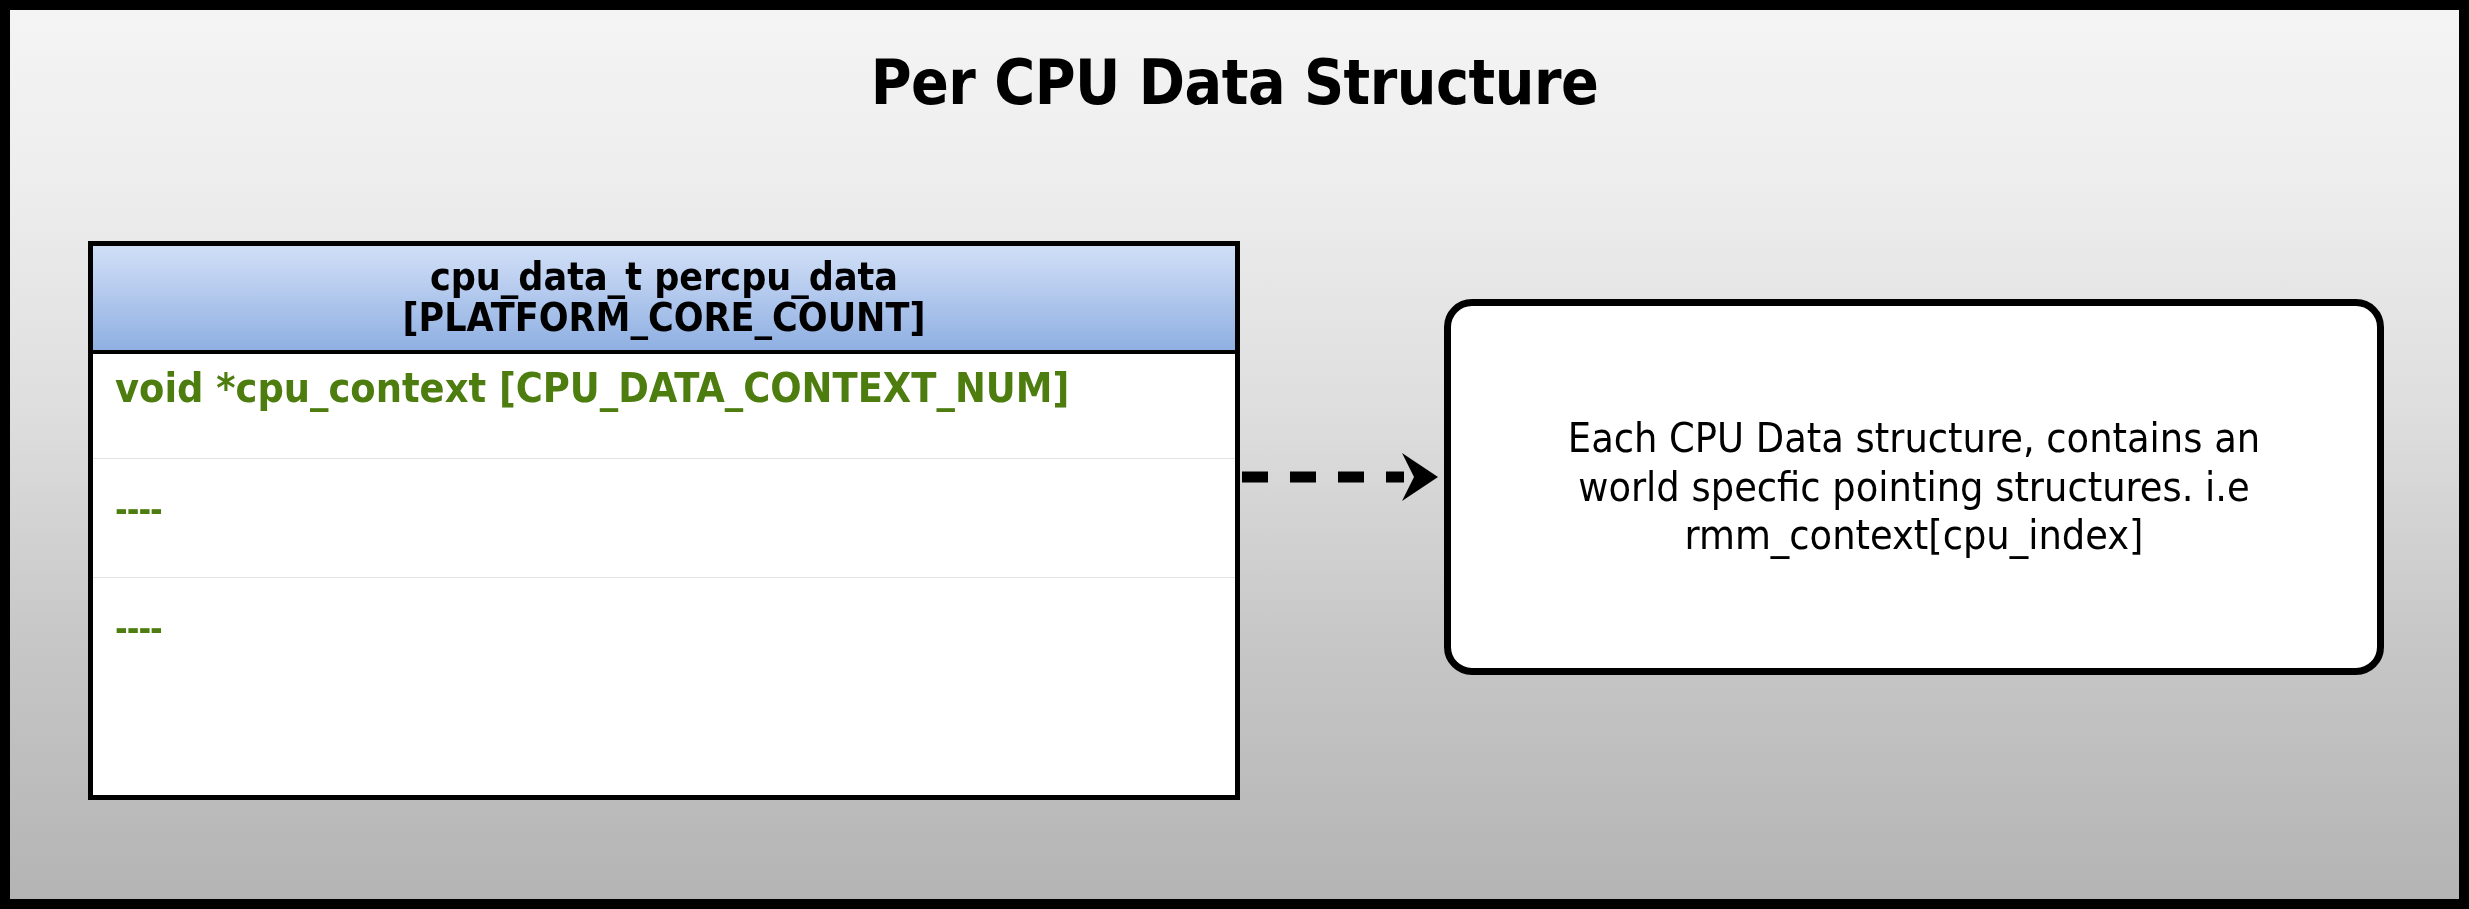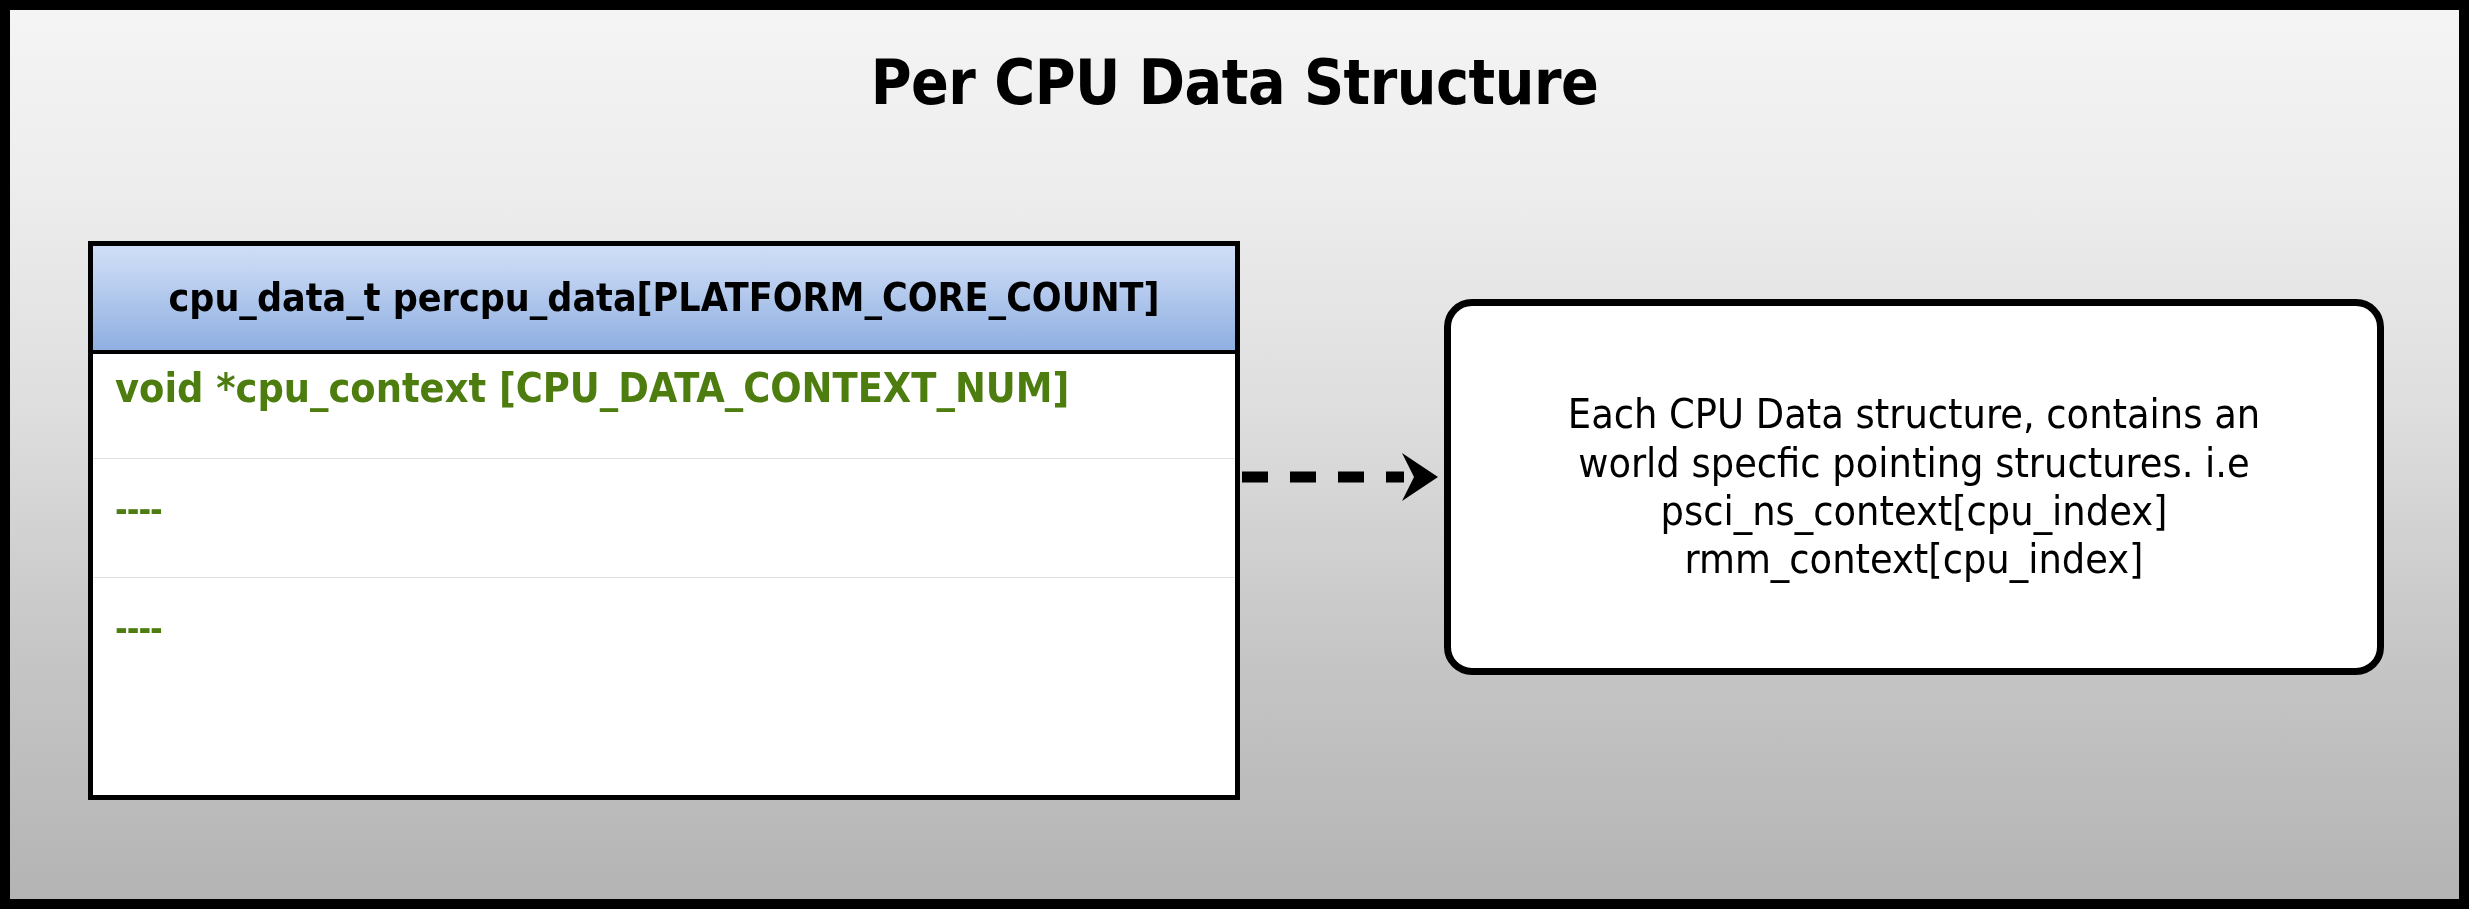--- a/index.html
+++ b/index.html
@@ -59,21 +59,21 @@
     background: #ffffff;
     box-sizing: border-box;
   }
 
   #struct-header {
     height: 108px;
     background: linear-gradient(to bottom, #cfdef6 0%, #c2d4f2 25%, #a9c2ea 60%, #8fb0e2 100%);
     border-bottom: 4px solid #000000;
     box-sizing: border-box;
     display: flex;
-    flex-direction: row;
+    flex-direction: column;
     align-items: center;
     justify-content: center;
     color: #000000;
     font-family: "DejaVu Sans", sans-serif;
     font-weight: bold;
     font-size: 39px;
     font-stretch: condensed;
     line-height: 1.04;
     text-align: center;
   }
@@ -174,18 +174,17 @@
     </div>
 
     <svg id="arrow" viewBox="0 0 200 70">
       <line x1="0" y1="35" x2="162" y2="35" stroke="#000000" stroke-width="11" stroke-dasharray="26 22"></line>
       <path d="M 160 11 L 196 35 L 160 59 L 172 35 Z" fill="#000000"></path>
     </svg>
 
     <div id="note-box">
       <span class="nline">Each CPU Data structure, contains an</span>
       <span class="nline">world specfic pointing structures. i.e</span>
-      <span class="nline">psci_ns_context[cpu_index]</span>
       <span class="nline">rmm_context[cpu_index]</span>
     </div>
 
   </div>
 </div>
 
 </body></html>

